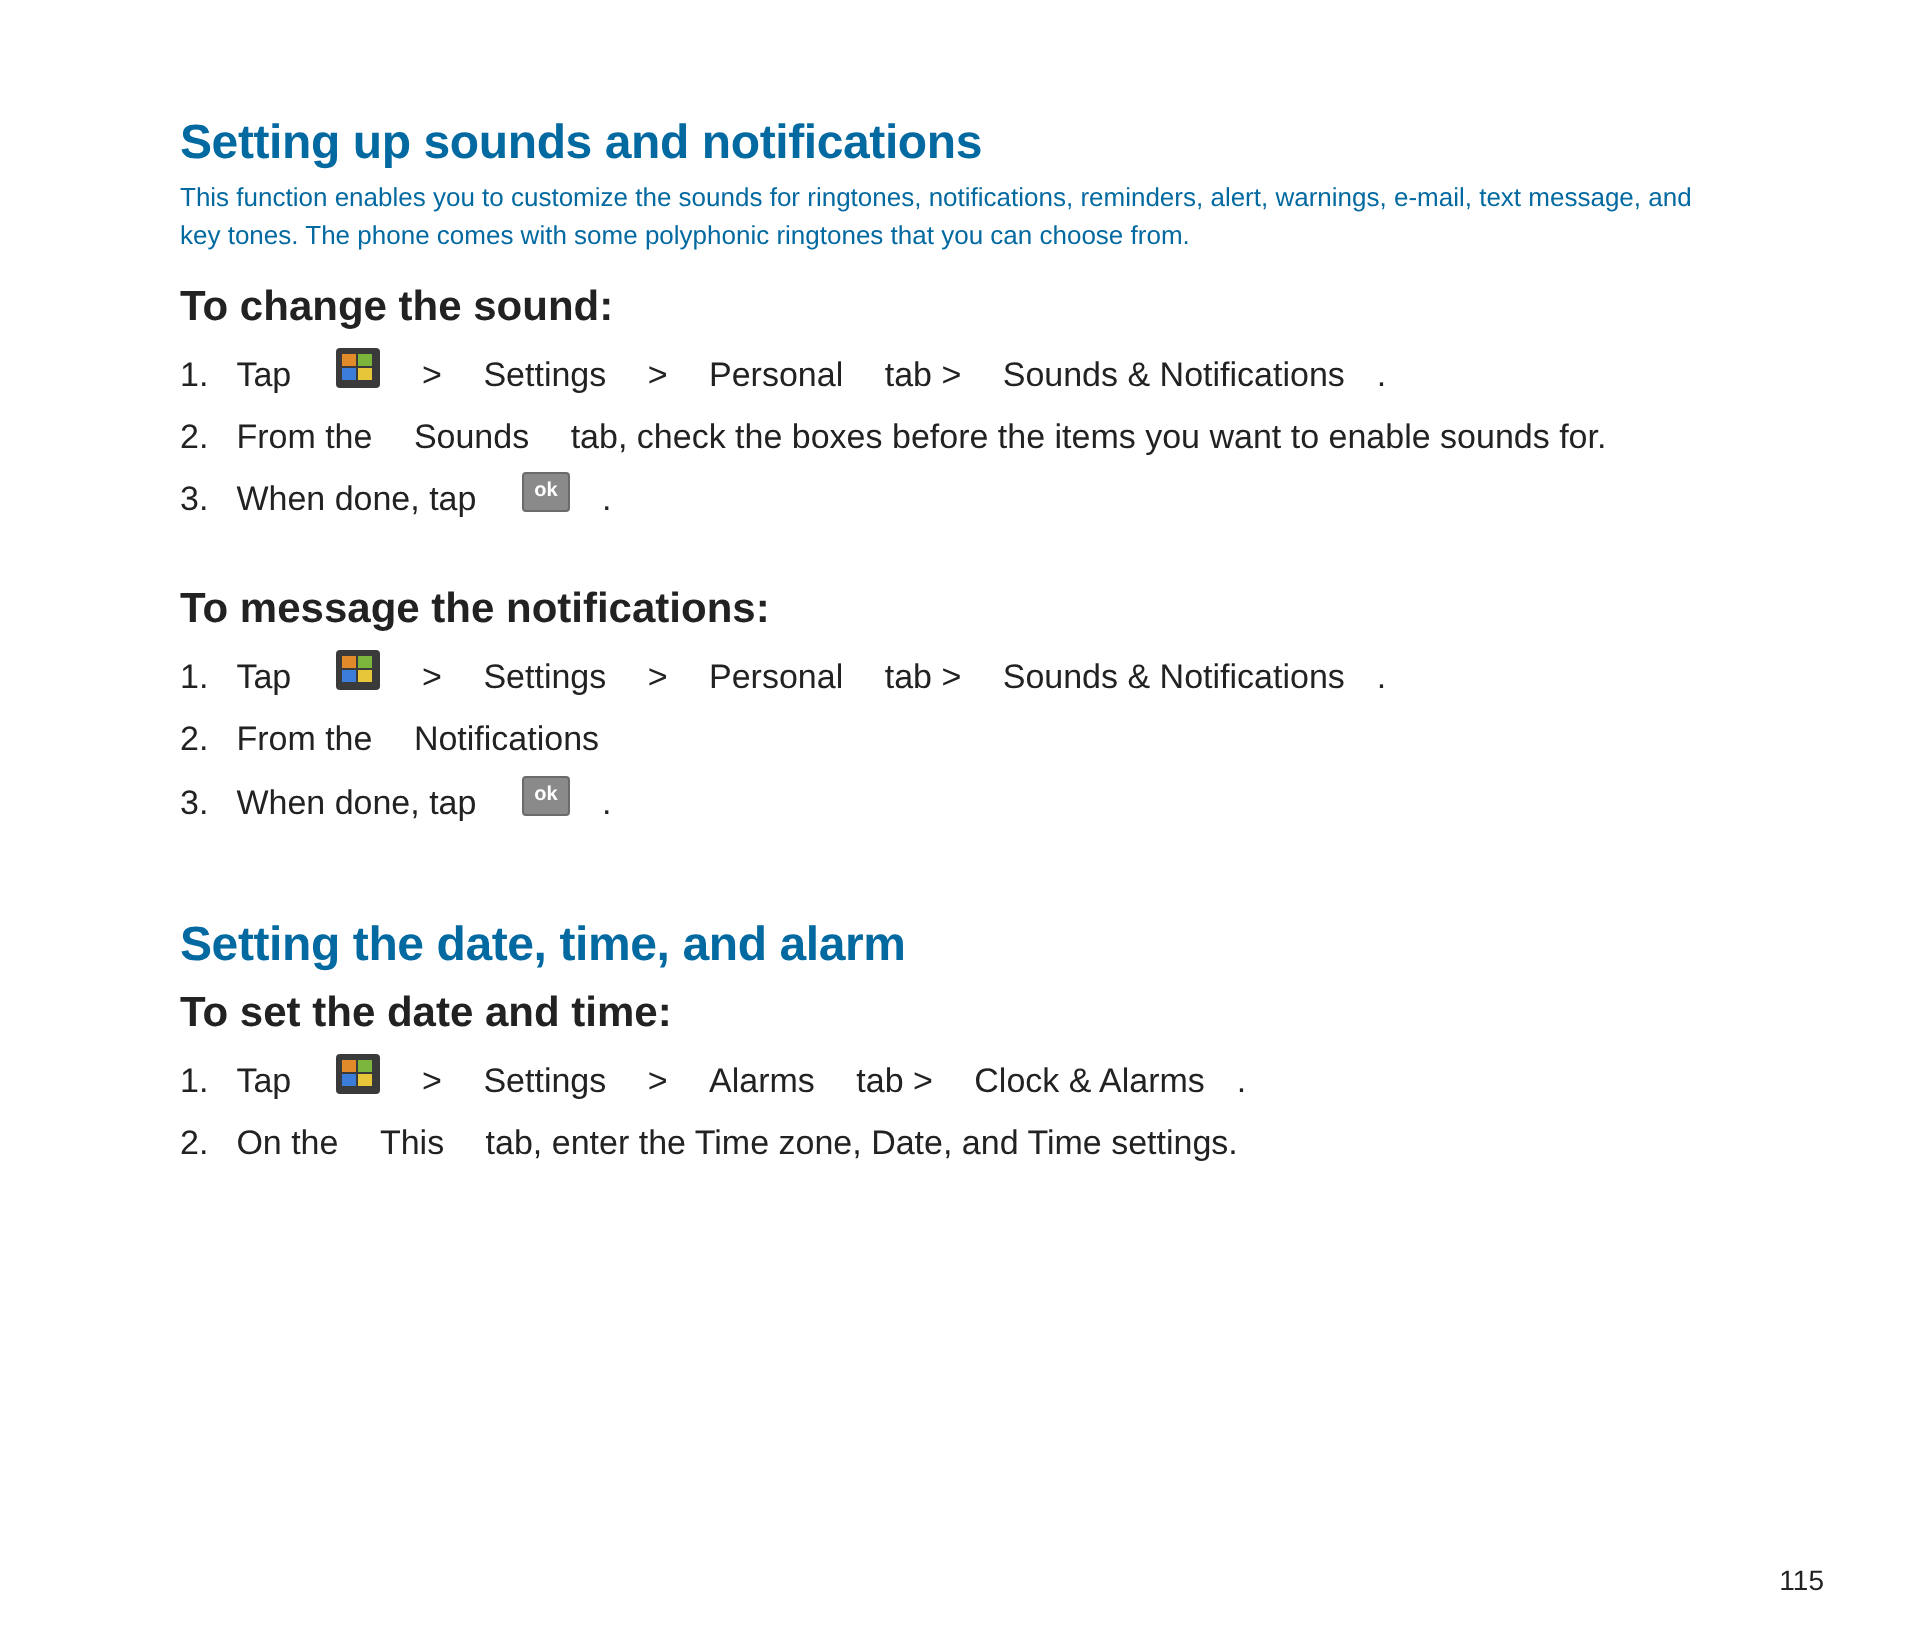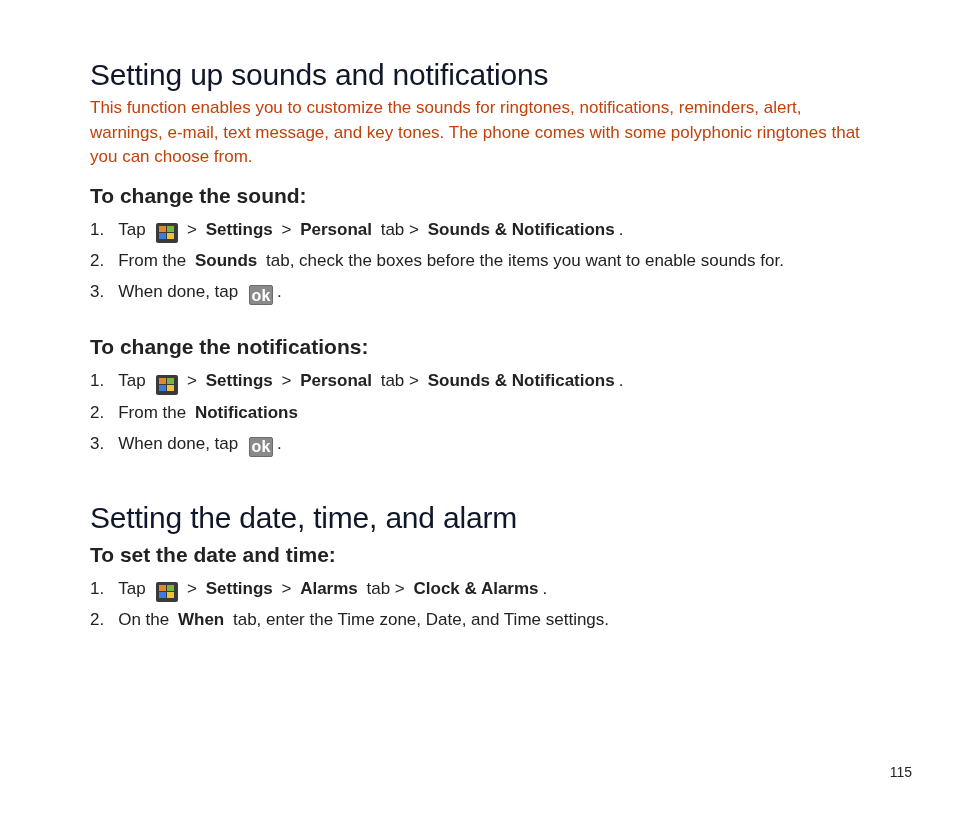--- a/index.html
+++ b/index.html
@@ -9,34 +9,34 @@
     height: 823px;
     background: #ffffff;
     font-family: Arial, Helvetica, sans-serif;
     color: #222;
     position: relative;
   }
   .page {
     padding: 58px 85px 40px 90px;
   }
   h1.section-heading {
-    font-size: 30px;
-    font-weight: normal;
-    color: #0f172a;
+    font-size: 24px;
+    font-weight: bold;
+    color: #0369a1;
     margin: 0 0 4px 0;
     letter-spacing: -0.2px;
   }
   h1.section-heading.with-gap {
     margin-top: 42px;
   }
   p.intro {
-    font-size: 17px;
+    font-size: 13px;
     line-height: 1.45;
     margin: 4px 0 14px 0;
-    color: #c2410c;
+    color: #0369a1;
   }
   .sub-heading {
     font-size: 21px;
     font-weight: bold;
     margin: 8px 0 6px 0;
   }
   .sub-heading.gap-above {
     margin-top: 28px;
   }
   ol.steps {
@@ -51,52 +51,52 @@
     align-items: center;
     gap: 14px;
     padding: 2px 0;
     flex-wrap: wrap;
   }
   .num {
     min-width: 14px;
     color: #222;
   }
   .seg { white-space: pre-wrap; }
-  .b { font-weight: bold; }
+  .b { font-weight: normal; }
   .icon {
     display: inline-flex;
     align-items: center;
     justify-content: center;
     vertical-align: middle;
     margin: 0 2px;
   }
   .start-icon svg { display: block; }
   .ok-icon {
     width: 24px;
     height: 20px;
     background: #8a8a8a;
     border: 1px solid #6b6b6b;
     border-radius: 2px;
     color: #ffffff;
-    font-size: 16px;
+    font-size: 10px;
     font-weight: bold;
     letter-spacing: 0px;
   }
   .page-number {
     position: absolute;
     right: 42px;
-    bottom: 43px;
+    bottom: 25px;
     font-size: 14px;
     color: #222;
   }
   .step-content {
     display: flex;
-    align-items: flex-end;
+    align-items: flex-start;
     flex-wrap: wrap;
-    gap: 4px;
+    gap: 16px;
   }
   .step-content > * { margin-right: 0; }
   .step-content .seg, .step-content .b { white-space: pre; }
 </style>
 </head>
 <body>
 
 <div class="page">
 
   <h1 class="section-heading">Setting up sounds and notifications</h1>
@@ -139,21 +139,21 @@
     <li>
       <span class="num">3.</span>
       <span class="step-content">
         <span class="seg">When done, tap </span>
         <span class="icon ok-icon">ok</span>
         <span class="seg">.</span>
       </span>
     </li>
   </ol>
 
-  <div class="sub-heading gap-above">To change the notifications:</div>
+  <div class="sub-heading gap-above">To message the notifications:</div>
 
   <ol class="steps">
     <li>
       <span class="num">1.</span>
       <span class="step-content">
         <span class="seg">Tap </span>
         <span class="icon start-icon">
           <svg width="22" height="20" viewBox="0 0 22 20">
             <rect x="0" y="0" width="22" height="20" rx="2" fill="#3a3a3a"></rect>
             <rect x="3" y="3" width="7" height="6" fill="#e08a2a"></rect>
@@ -212,21 +212,21 @@
         <span class="b">Alarms</span>
         <span class="seg"> tab &gt; </span>
         <span class="b">Clock &amp; Alarms</span>
         <span class="seg">.</span>
       </span>
     </li>
     <li>
       <span class="num">2.</span>
       <span class="step-content">
         <span class="seg">On the </span>
-        <span class="b">When</span>
+        <span class="b">This</span>
         <span class="seg"> tab, enter the Time zone, Date, and Time settings.</span>
       </span>
     </li>
   </ol>
 
 </div>
 
 <div class="page-number">115</div>
 
 </body></html>

